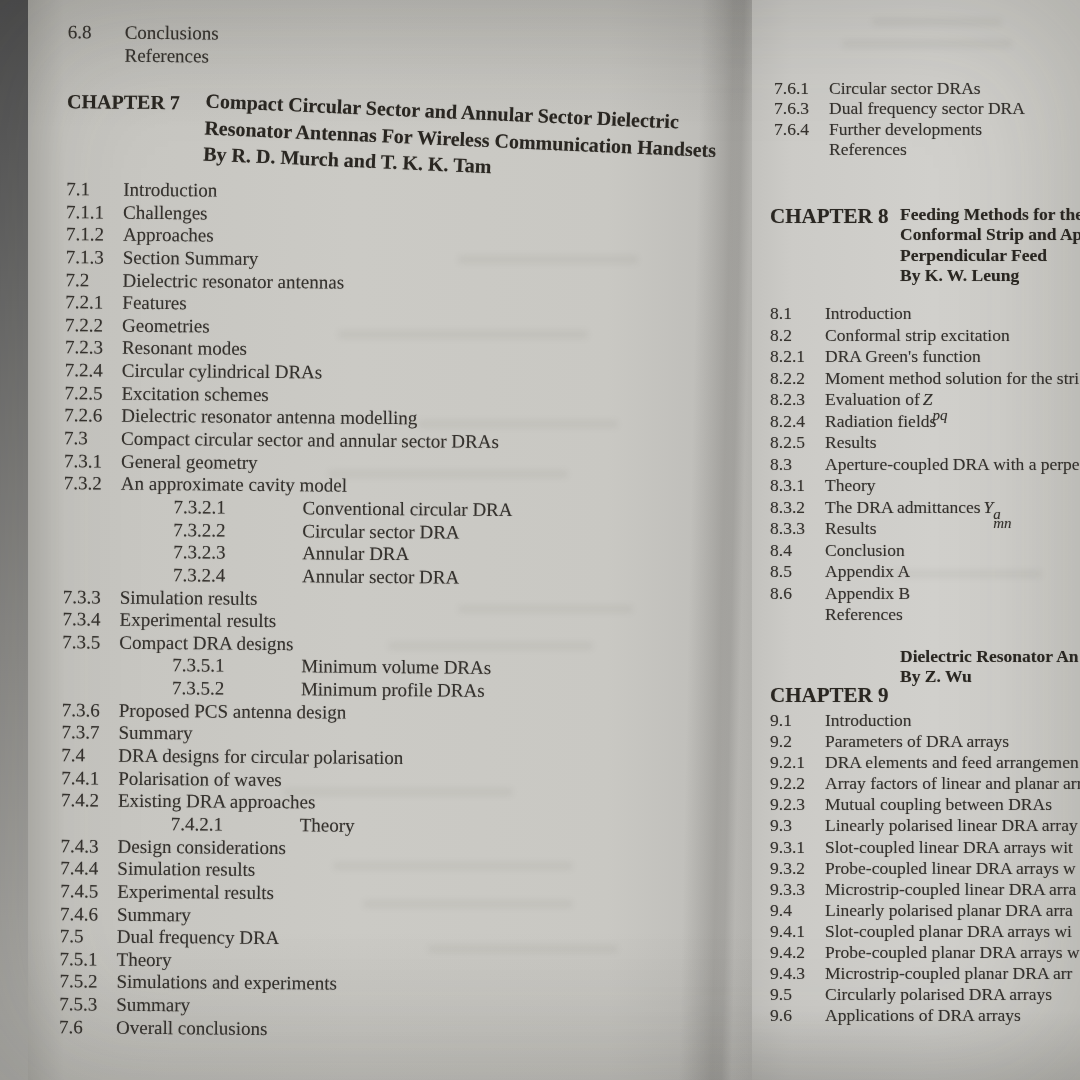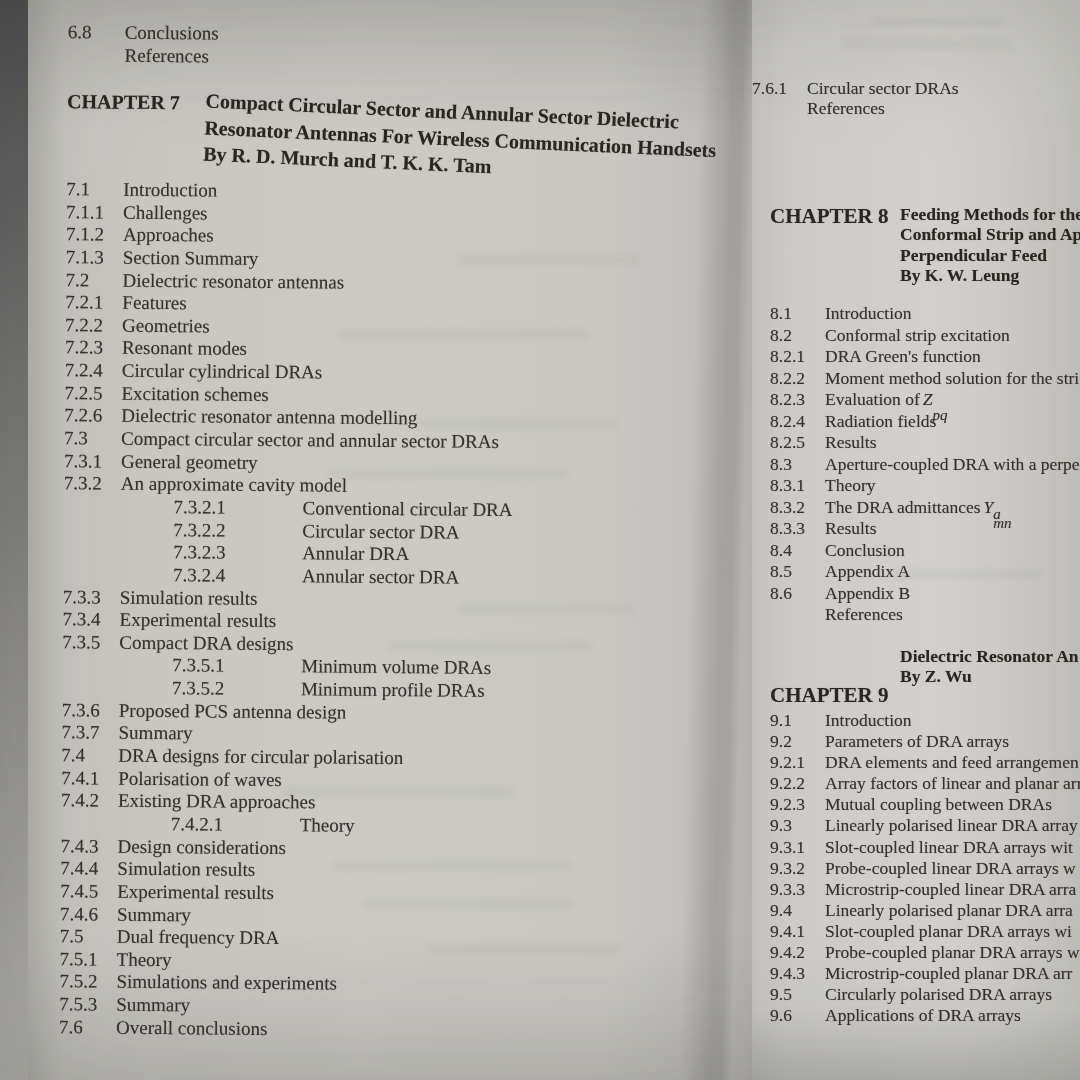--- a/index.html
+++ b/index.html
@@ -40,21 +40,21 @@
   .t7{position:absolute;left:0;top:178px;width:660px;font-size:19px;}
   .t7 .row{height:22.65px;line-height:22.65px;padding-left:28px;}
   .t7 .num{width:57px;}
   .t7 .row.lvl2{padding-left:138px;}
   .t7 .row.lvl2 .num{width:129px;}
   .pages7{position:absolute;left:0;top:202px;width:648px;text-align:right;font-size:18.5px;}
   .pages7 .pg{height:22.3px;line-height:22.3px;}
   
   .rp-content{position:absolute;left:0;top:0;width:420px;}
   .rt{position:absolute;left:0;top:78px;font-size:17.5px;}
-  .rt .row{height:20.3px;line-height:20.3px;padding-left:0;}
+  .rt .row{height:20.3px;line-height:20.3px;padding-left:22px;}
   .rt .num{width:55px;}
   .chap-kicker{position:absolute;left:18px;font-size:21px;font-weight:bold;color:#2a2722;}
   .chap-title{position:absolute;left:148px;font-size:17.5px;font-weight:bold;line-height:20.3px;
     color:#2a2722;white-space:nowrap;}
   .k8{top:204px;} .ti8{top:204px;}
   .r8{position:absolute;left:0;top:303px;font-size:17.5px;}
   .r8 .row{height:21.5px;line-height:21.5px;padding-left:18px;}
   .r8 .num{width:55px;}
   .k9{top:646px;margin-top:37px;} .ti9{top:646px;}
   .r9{position:absolute;left:0;top:710px;font-size:17.5px;}
@@ -274,20 +274,26 @@
     <div class="g" style="left:90px;top:40px;width:170px;height:8px"></div>
     <div class="g" style="left:140px;top:570px;width:150px;height:8px"></div>
 
     <div class="rp-content ink">
 
       <div class="rt">
           <div class="row">
           <span class="num">7.6.1</span><span>Circular sector DRAs</span>
         </div>
           <div class="row">
+          <span class="num">7.6.3</span><span>Dual frequency sector DRA</span>
+        </div>
+          <div class="row">
+          <span class="num">7.6.4</span><span>Further developments</span>
+        </div>
+          <div class="row">
           <span class="num"></span><span>References</span>
         </div>
         </div>
 
       <div class="chap-kicker k8">CHAPTER 8</div>
       <div class="chap-title ti8">
         <div>Feeding Methods for the</div>
         <div>Conformal Strip and Ap</div>
         <div>Perpendicular Feed</div>
         <div>By K. W. Leung</div>

